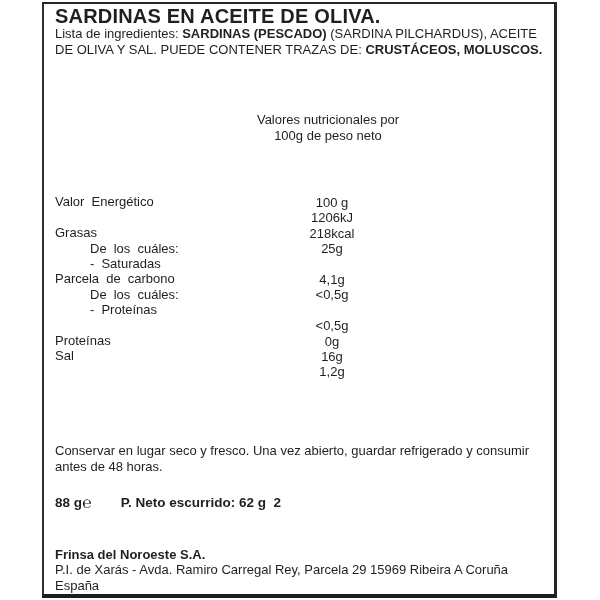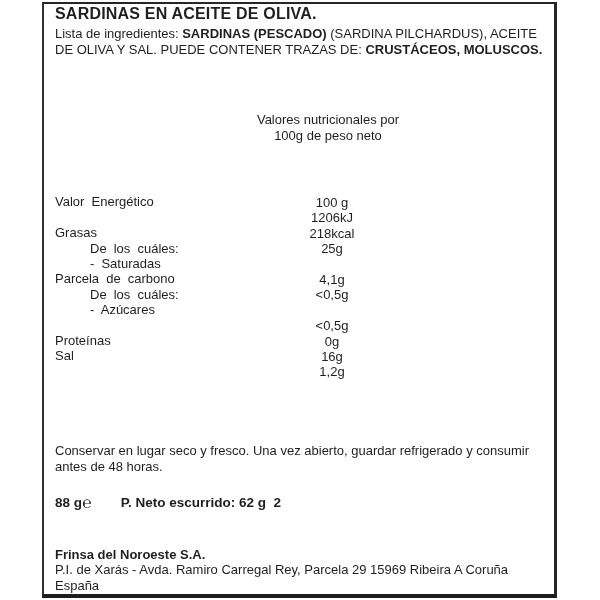--- a/index.html
+++ b/index.html
@@ -22,21 +22,21 @@
     border-top: 2px solid #262626;
     border-left: 2px solid #2e2e2e;
     border-right: 3px solid #262626;
     border-bottom: 4px solid #1d1d1d;
     background: #ffffff;
   }
   .product-title {
     position: absolute;
     left: 11px;
     top: 1px;
-    font-size: 16px;
+    font-size: 20px;
     font-weight: bold;
     letter-spacing: 0.2px;
     white-space: nowrap;
   }
   .ingredients {
     position: absolute;
     left: 11px;
     top: 22px;
     width: 494px;
     font-size: 13px;
@@ -154,21 +154,21 @@
     </div>
     <div class="nut-row">
       <span class="nut-label">Parcela de carbono</span>
       <span class="nut-value">&lt;0,5g</span>
     </div>
     <div class="nut-row indent">
       <span class="nut-label">De los cuáles:</span>
       <span class="nut-value"></span>
     </div>
     <div class="nut-row indent">
-      <span class="nut-label">- Azúcares</span>
+      <span class="nut-label">- Proteínas</span>
       <span class="nut-value">&lt;0,5g</span>
     </div>
     <div class="nut-row">
       <span class="nut-value">0g</span>
     </div>
     <div class="nut-row">
       <span class="nut-label">Proteínas</span>
       <span class="nut-value">16g</span>
     </div>
     <div class="nut-row">

